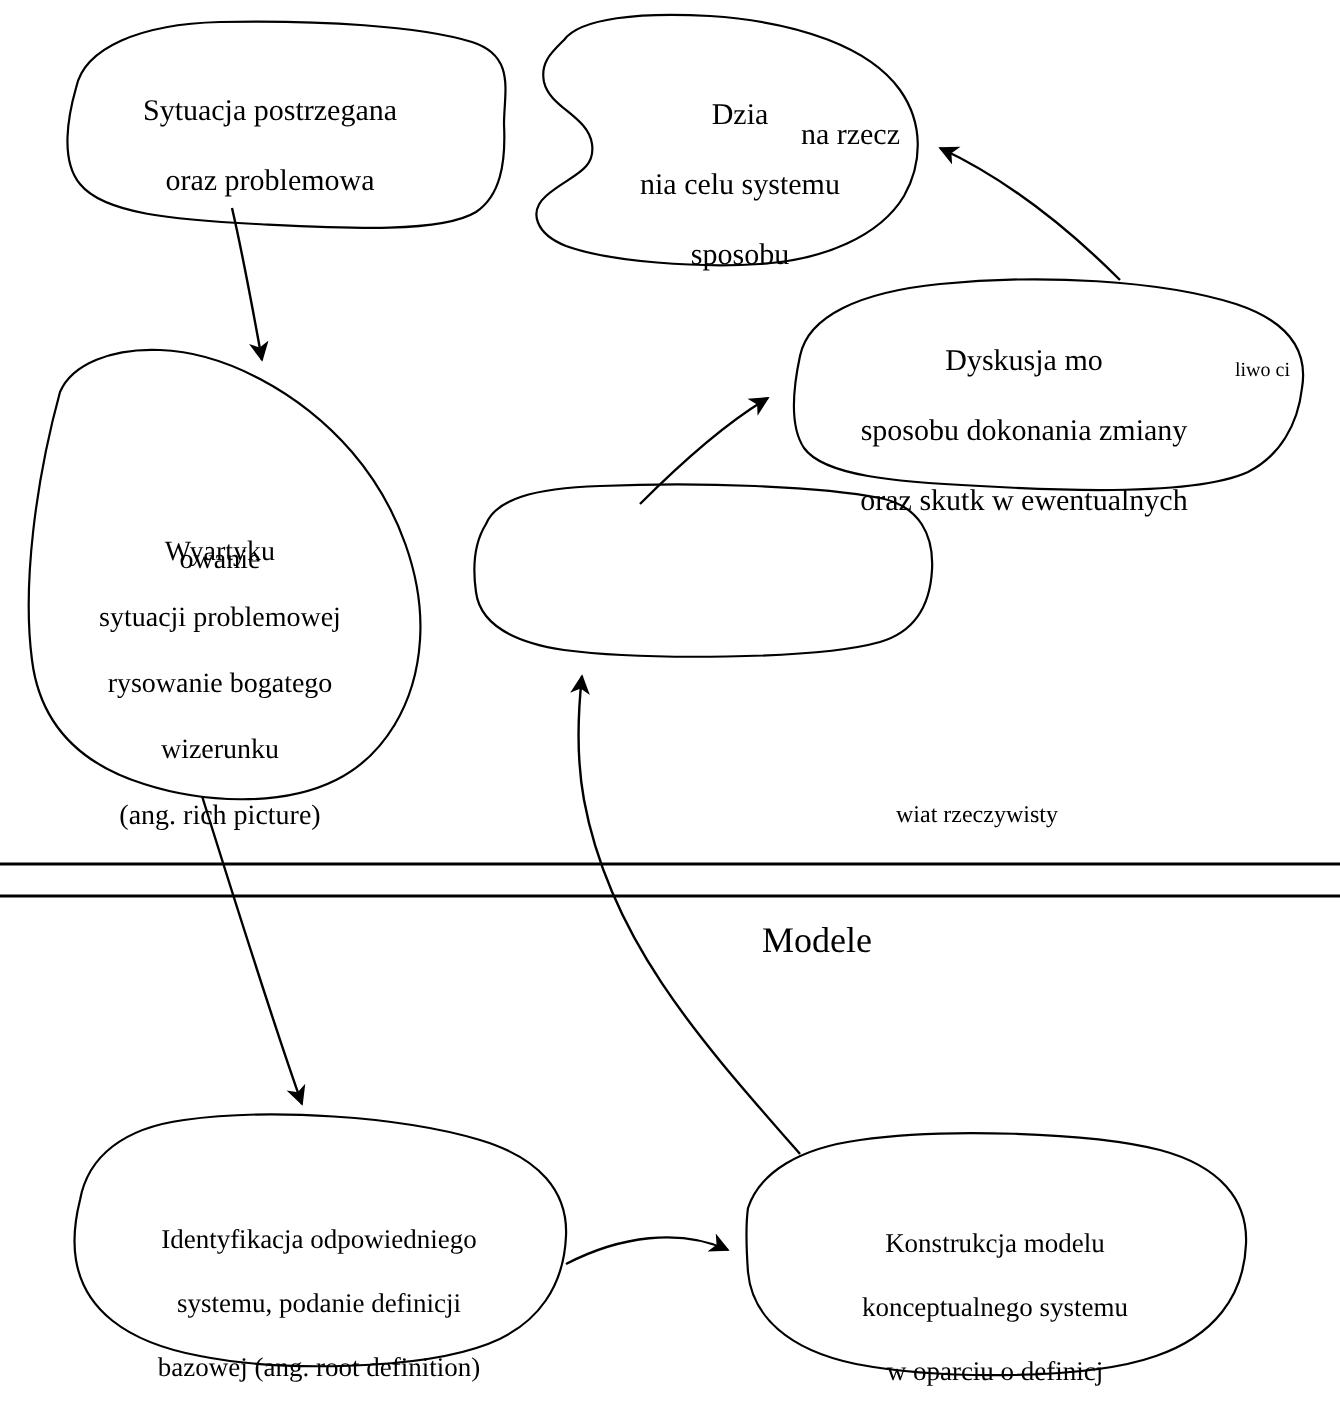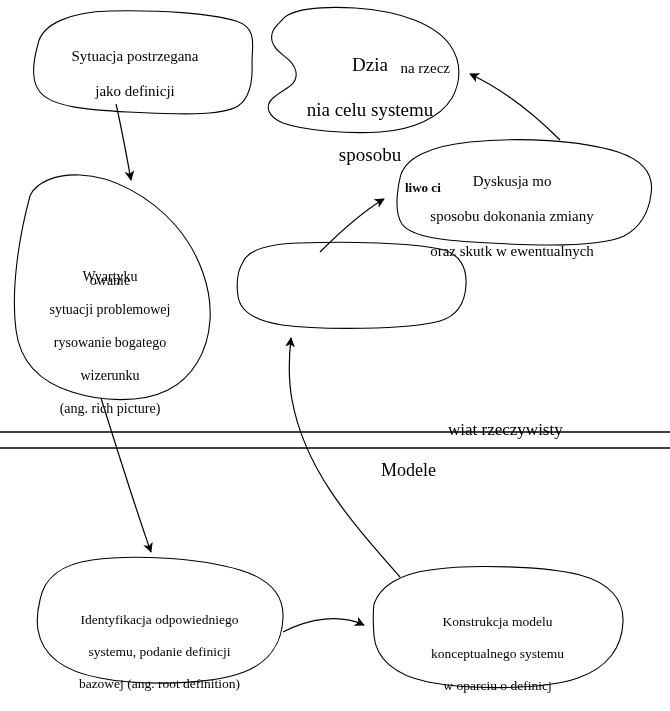--- a/index.html
+++ b/index.html
@@ -101,36 +101,36 @@
       <path d="M400,577 C350,520 305,470 292,400 C288,378 289,356 291,338" stroke-width="1.2" marker-end="url(#ah)"></path>
 
       <path d="M320,252 C340,232 362,212 384,199" stroke-width="1.2" marker-end="url(#ah)"></path>
 
       <path d="M560,140 C530,110 500,88 470,74" stroke-width="1.2" marker-end="url(#ah)"></path>
     </g>
   </svg>
 
   <div class="node-label" style="left:30px;top:30px;width:210px;font-size:15px;">
     <span class="lbl-line">Sytuacja postrzegana</span>
-    <span class="lbl-line">jako definicji</span>
+    <span class="lbl-line">oraz problemowa</span>
   </div>
 
-  <div class="node-label" style="left:290px;top:32px;width:160px;font-size:19px;">
+  <div class="node-label" style="left:290px;top:32px;width:160px;font-size:15px;">
     <span class="lbl-line">Dzia</span>
     <span class="lbl-line">nia celu  systemu</span>
     <span class="lbl-line">sposobu</span>
   </div>
   <div class="ghost" style="left:290px;top:60px;width:160px;font-size:15px;text-align:right;">na rzecz</div>
 
   <div class="node-label" style="left:392px;top:155px;width:240px;font-size:15px;">
     <span class="lbl-line">Dyskusja mo</span>
     <span class="lbl-line">sposobu dokonania zmiany</span>
     <span class="lbl-line">oraz skutk  w ewentualnych</span>
   </div>
-  <div class="ghost" style="left:405px;top:180px;width:240px;font-size:13px;text-align:left;font-weight:bold;">liwo ci</div>
+  <div class="ghost" style="left:405px;top:180px;width:240px;font-size:10px;text-align:right;">liwo ci</div>
 
   <div class="node-label" style="left:10px;top:252px;width:200px;font-size:14px;">
     <span class="lbl-line">Wyartyku</span>
     <span class="lbl-line">sytuacji problemowej</span>
     <span class="lbl-line">rysowanie bogatego</span>
     <span class="lbl-line">wizerunku</span>
     <span class="lbl-line">(ang. rich picture)</span>
   </div>
   <div class="ghost" style="left:10px;top:273px;width:200px;font-size:14px;text-align:center;">owanie</div>
 
@@ -141,17 +141,17 @@
     <span class="lbl-line">bazowej (ang. root definition)</span>
   </div>
 
   <div class="node-label" style="left:380px;top:598px;width:235px;font-size:13.5px;">
     <span class="lbl-line">Konstrukcja modelu</span>
     <span class="lbl-line">konceptualnego systemu</span>
     <span class="lbl-line">w oparciu o definicj</span>
     <span class="lbl-line">bazow</span>
   </div>
 
-  <div class="divider-label" style="left:448px;top:420px;font-size:17px;">wiat rzeczywisty</div>
+  <div class="divider-label" style="left:448px;top:400px;font-size:12px;">wiat rzeczywisty</div>
 
   <div class="divider-label" style="left:381px;top:460px;font-size:18px;">Modele</div>
 
 </div>
 
 </body></html>

